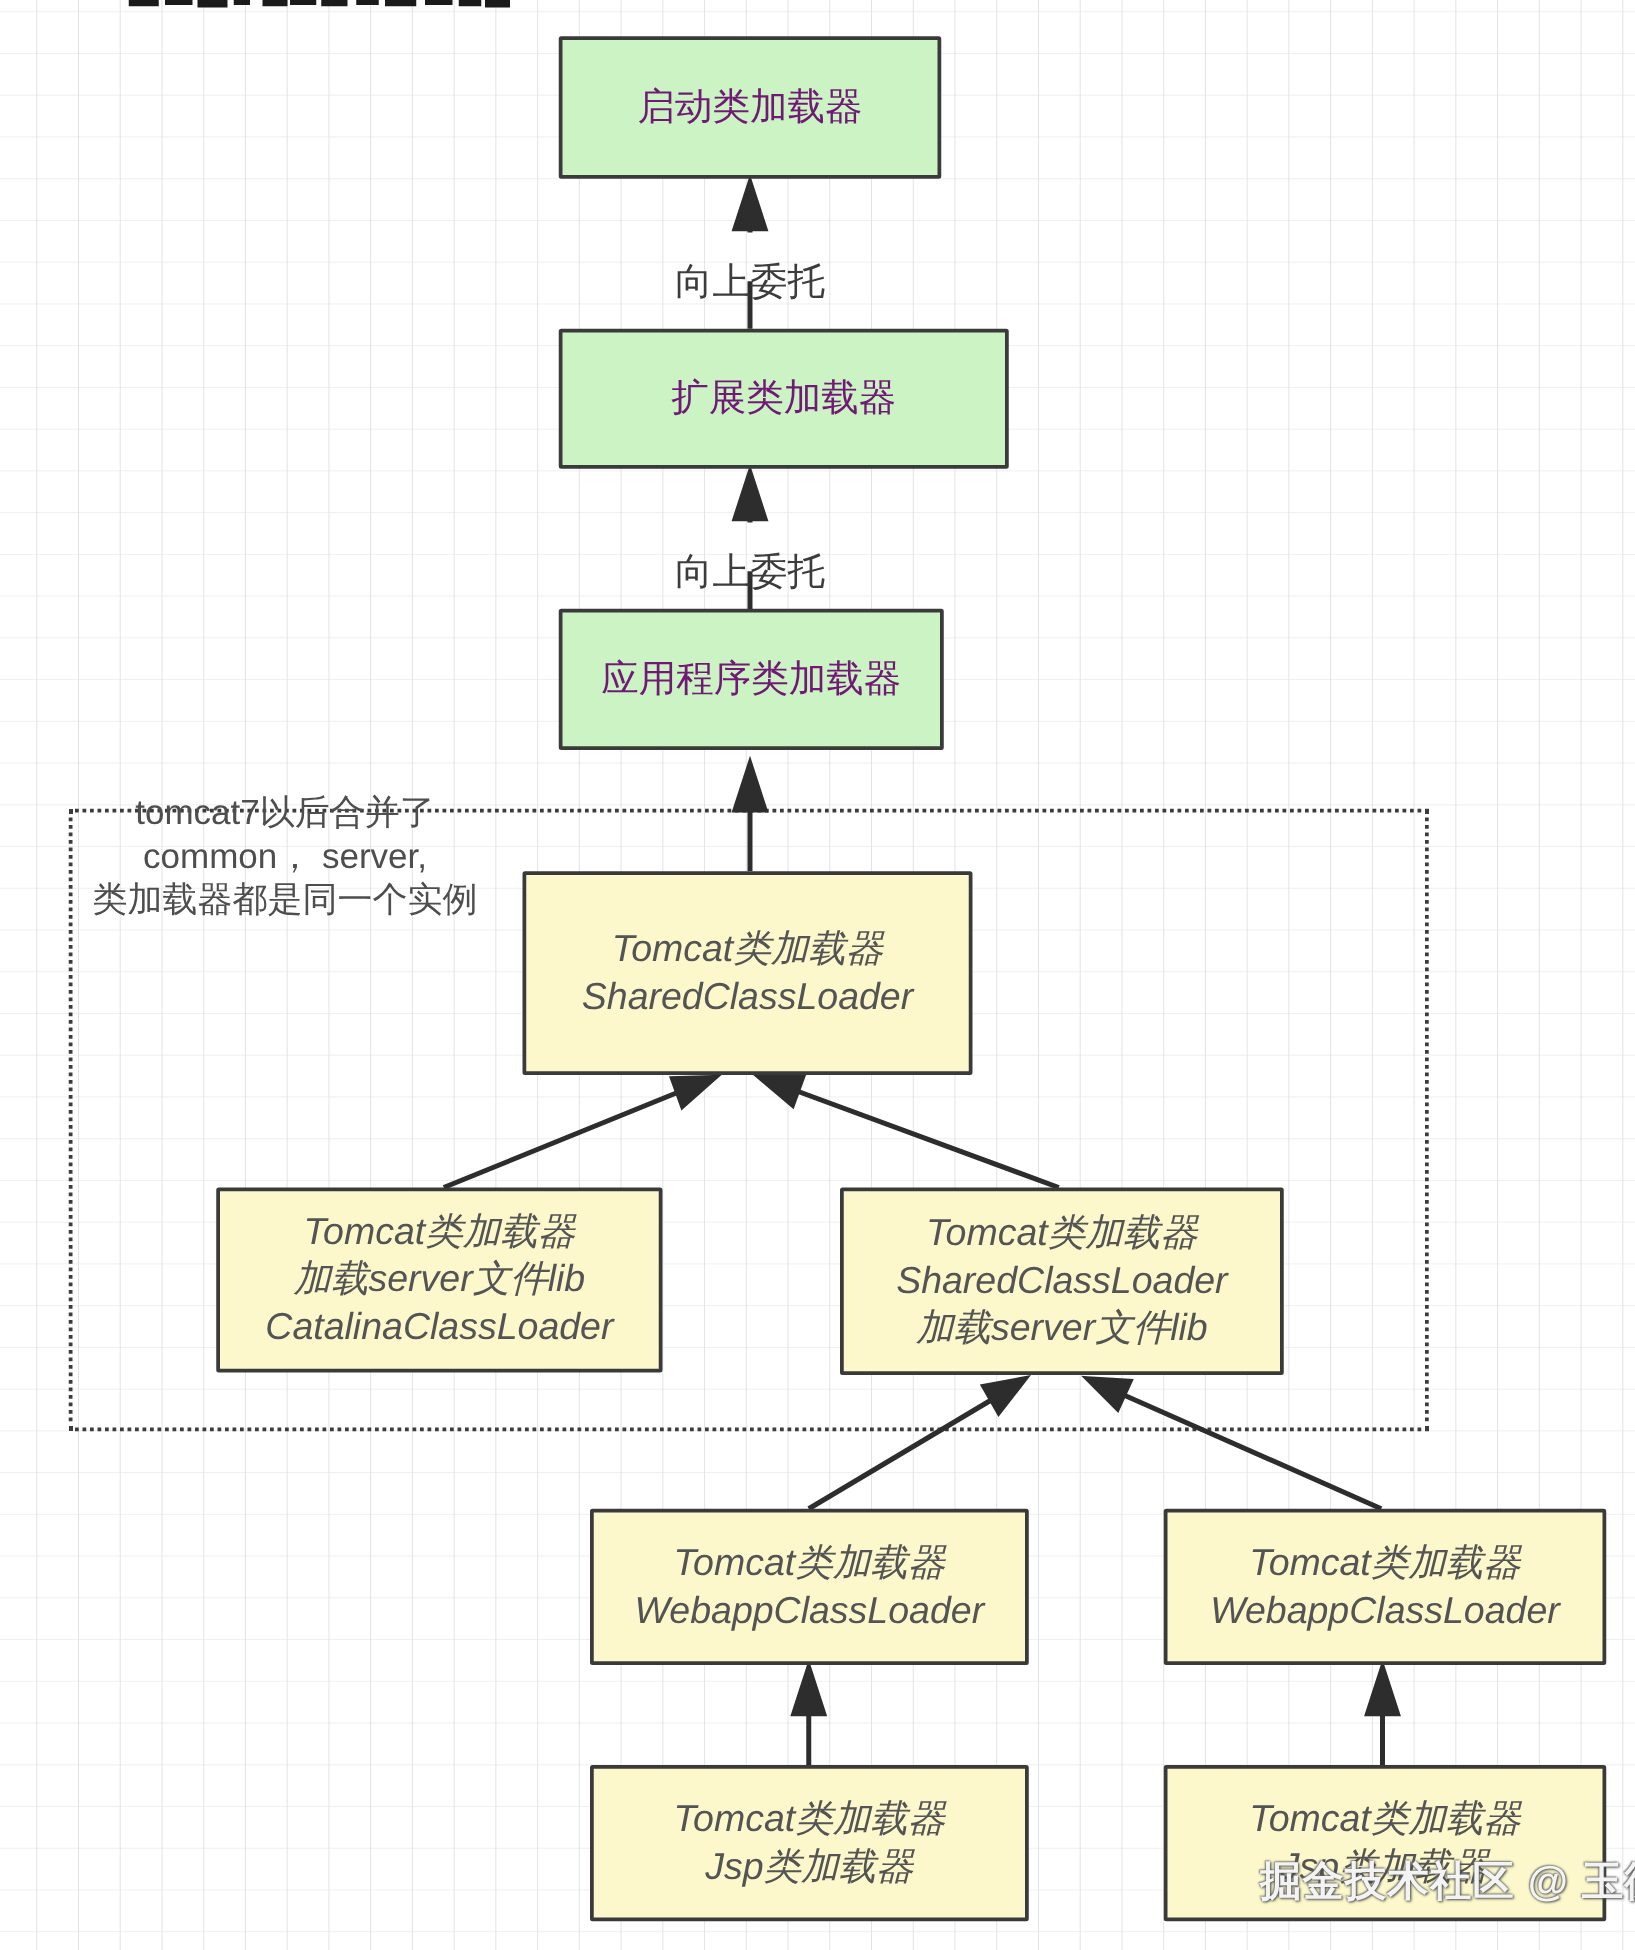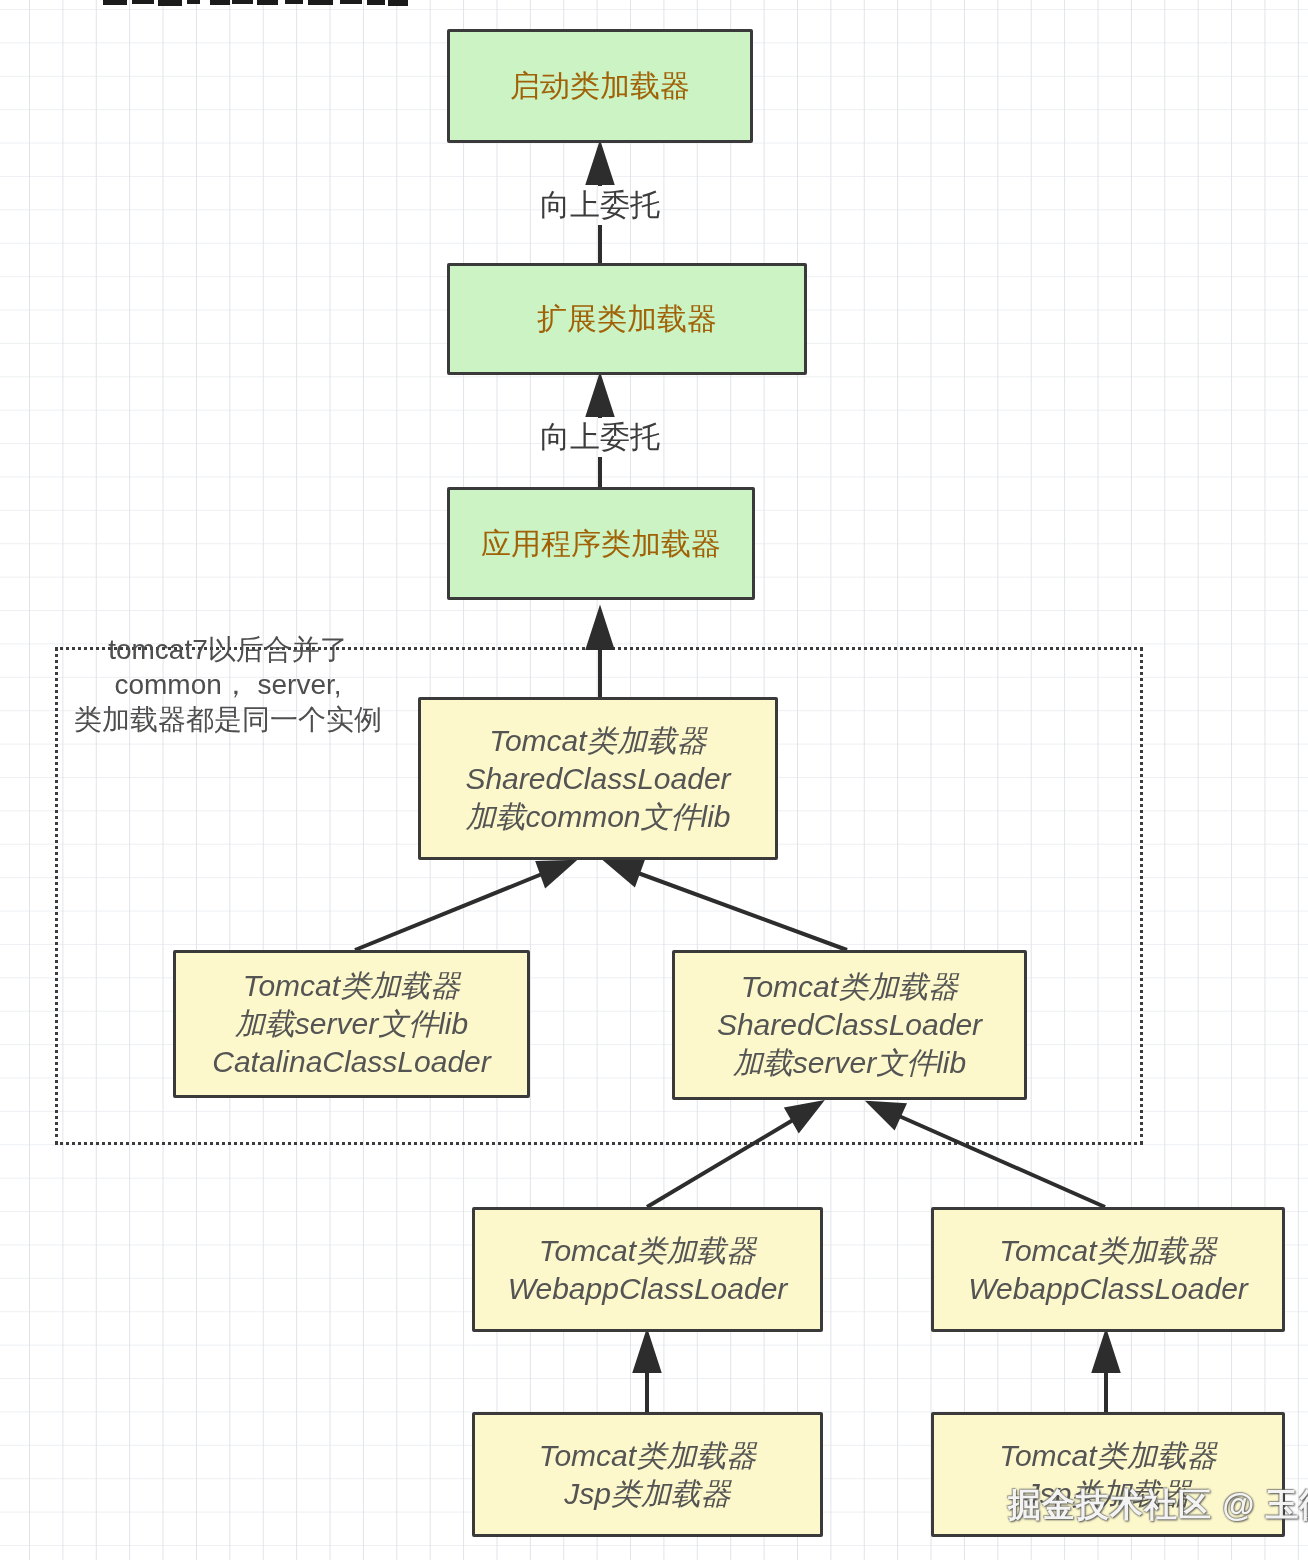--- a/index.html
+++ b/index.html
@@ -11,25 +11,26 @@
       linear-gradient(to right,#e0e3e8 1px,transparent 1px),
       linear-gradient(to bottom,#edeff2 1px,transparent 1px);
     background-size:33.4px 33.4px;
     background-position:29px 9px;
   }
   .box{
     position:absolute;display:flex;flex-direction:column;align-items:center;
     justify-content:center;text-align:center;font-size:30px;line-height:38px;
     border:3px solid #3a3a3a;border-radius:2px;box-sizing:border-box;
   }
-  .green{background:#cbf3c4;color:#a16207;}
+  .green{background:#cbf3c4;color:#701a75;}
   .yellow{background:#fcf8cb;color:#545454;font-style:italic;}
   .edge-label{
     position:absolute;transform:translateX(-50%);font-size:30px;color:#3c3c3c;
     white-space:nowrap;
+    margin-top:20px;
   }
   #dashed-region{
     position:absolute;left:55px;top:647px;width:1088px;height:498px;
     border:3px dotted #3c3c3c;box-sizing:border-box;
   }
   #annotation{
     position:absolute;left:50px;top:632px;width:356px;text-align:center;
     font-size:28px;line-height:35px;color:#4e4e4e;
   }
   #edges{position:absolute;left:0;top:0;pointer-events:none;}
@@ -115,21 +116,20 @@
 
   <div id="annotation">
     <div>tomcat7以后合并了</div>
     <div>common， server,</div>
     <div>类加载器都是同一个实例</div>
   </div>
 
   <div class="box yellow" style="left:418px;top:697px;width:360px;height:163px">
     <div>Tomcat类加载器</div>
     <div>SharedClassLoader</div>
-    <div>加载common文件lib</div>
   </div>
 
   <div class="box yellow" style="left:173px;top:950px;width:357px;height:148px">
     <div>Tomcat类加载器</div>
     <div>加载server文件lib</div>
     <div>CatalinaClassLoader</div>
   </div>
 
   <div class="box yellow" style="left:672px;top:950px;width:355px;height:150px">
     <div>Tomcat类加载器</div>

